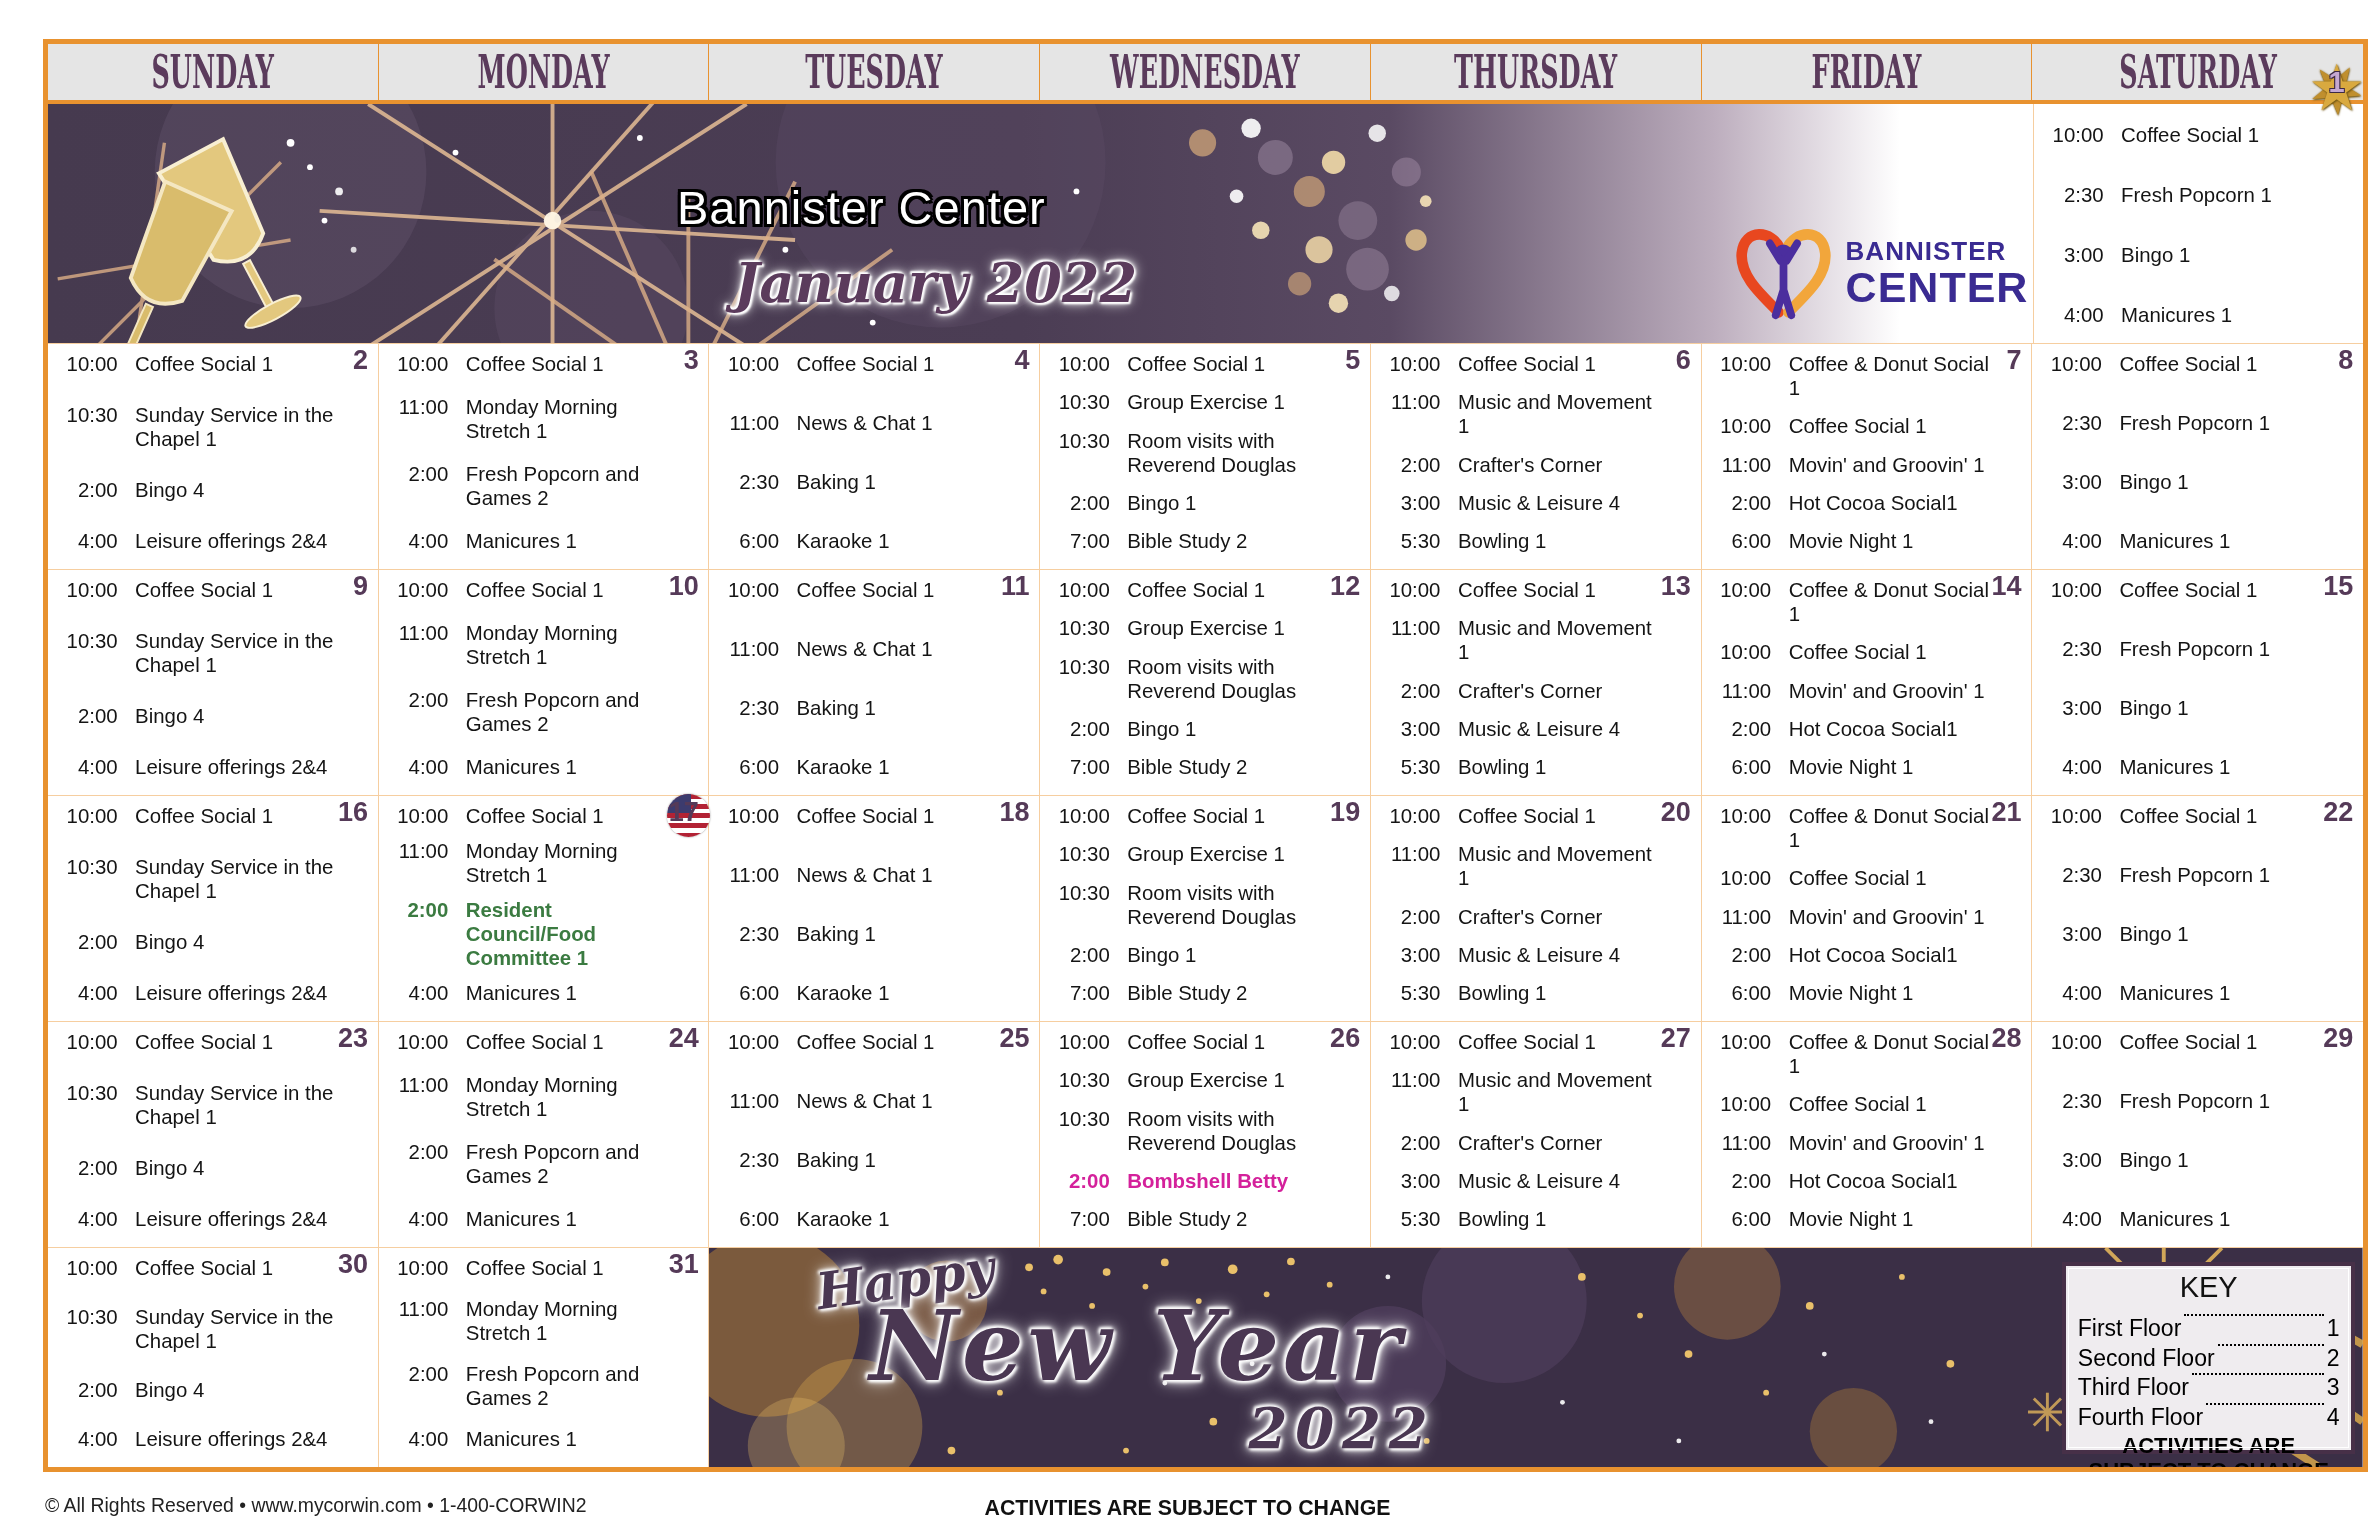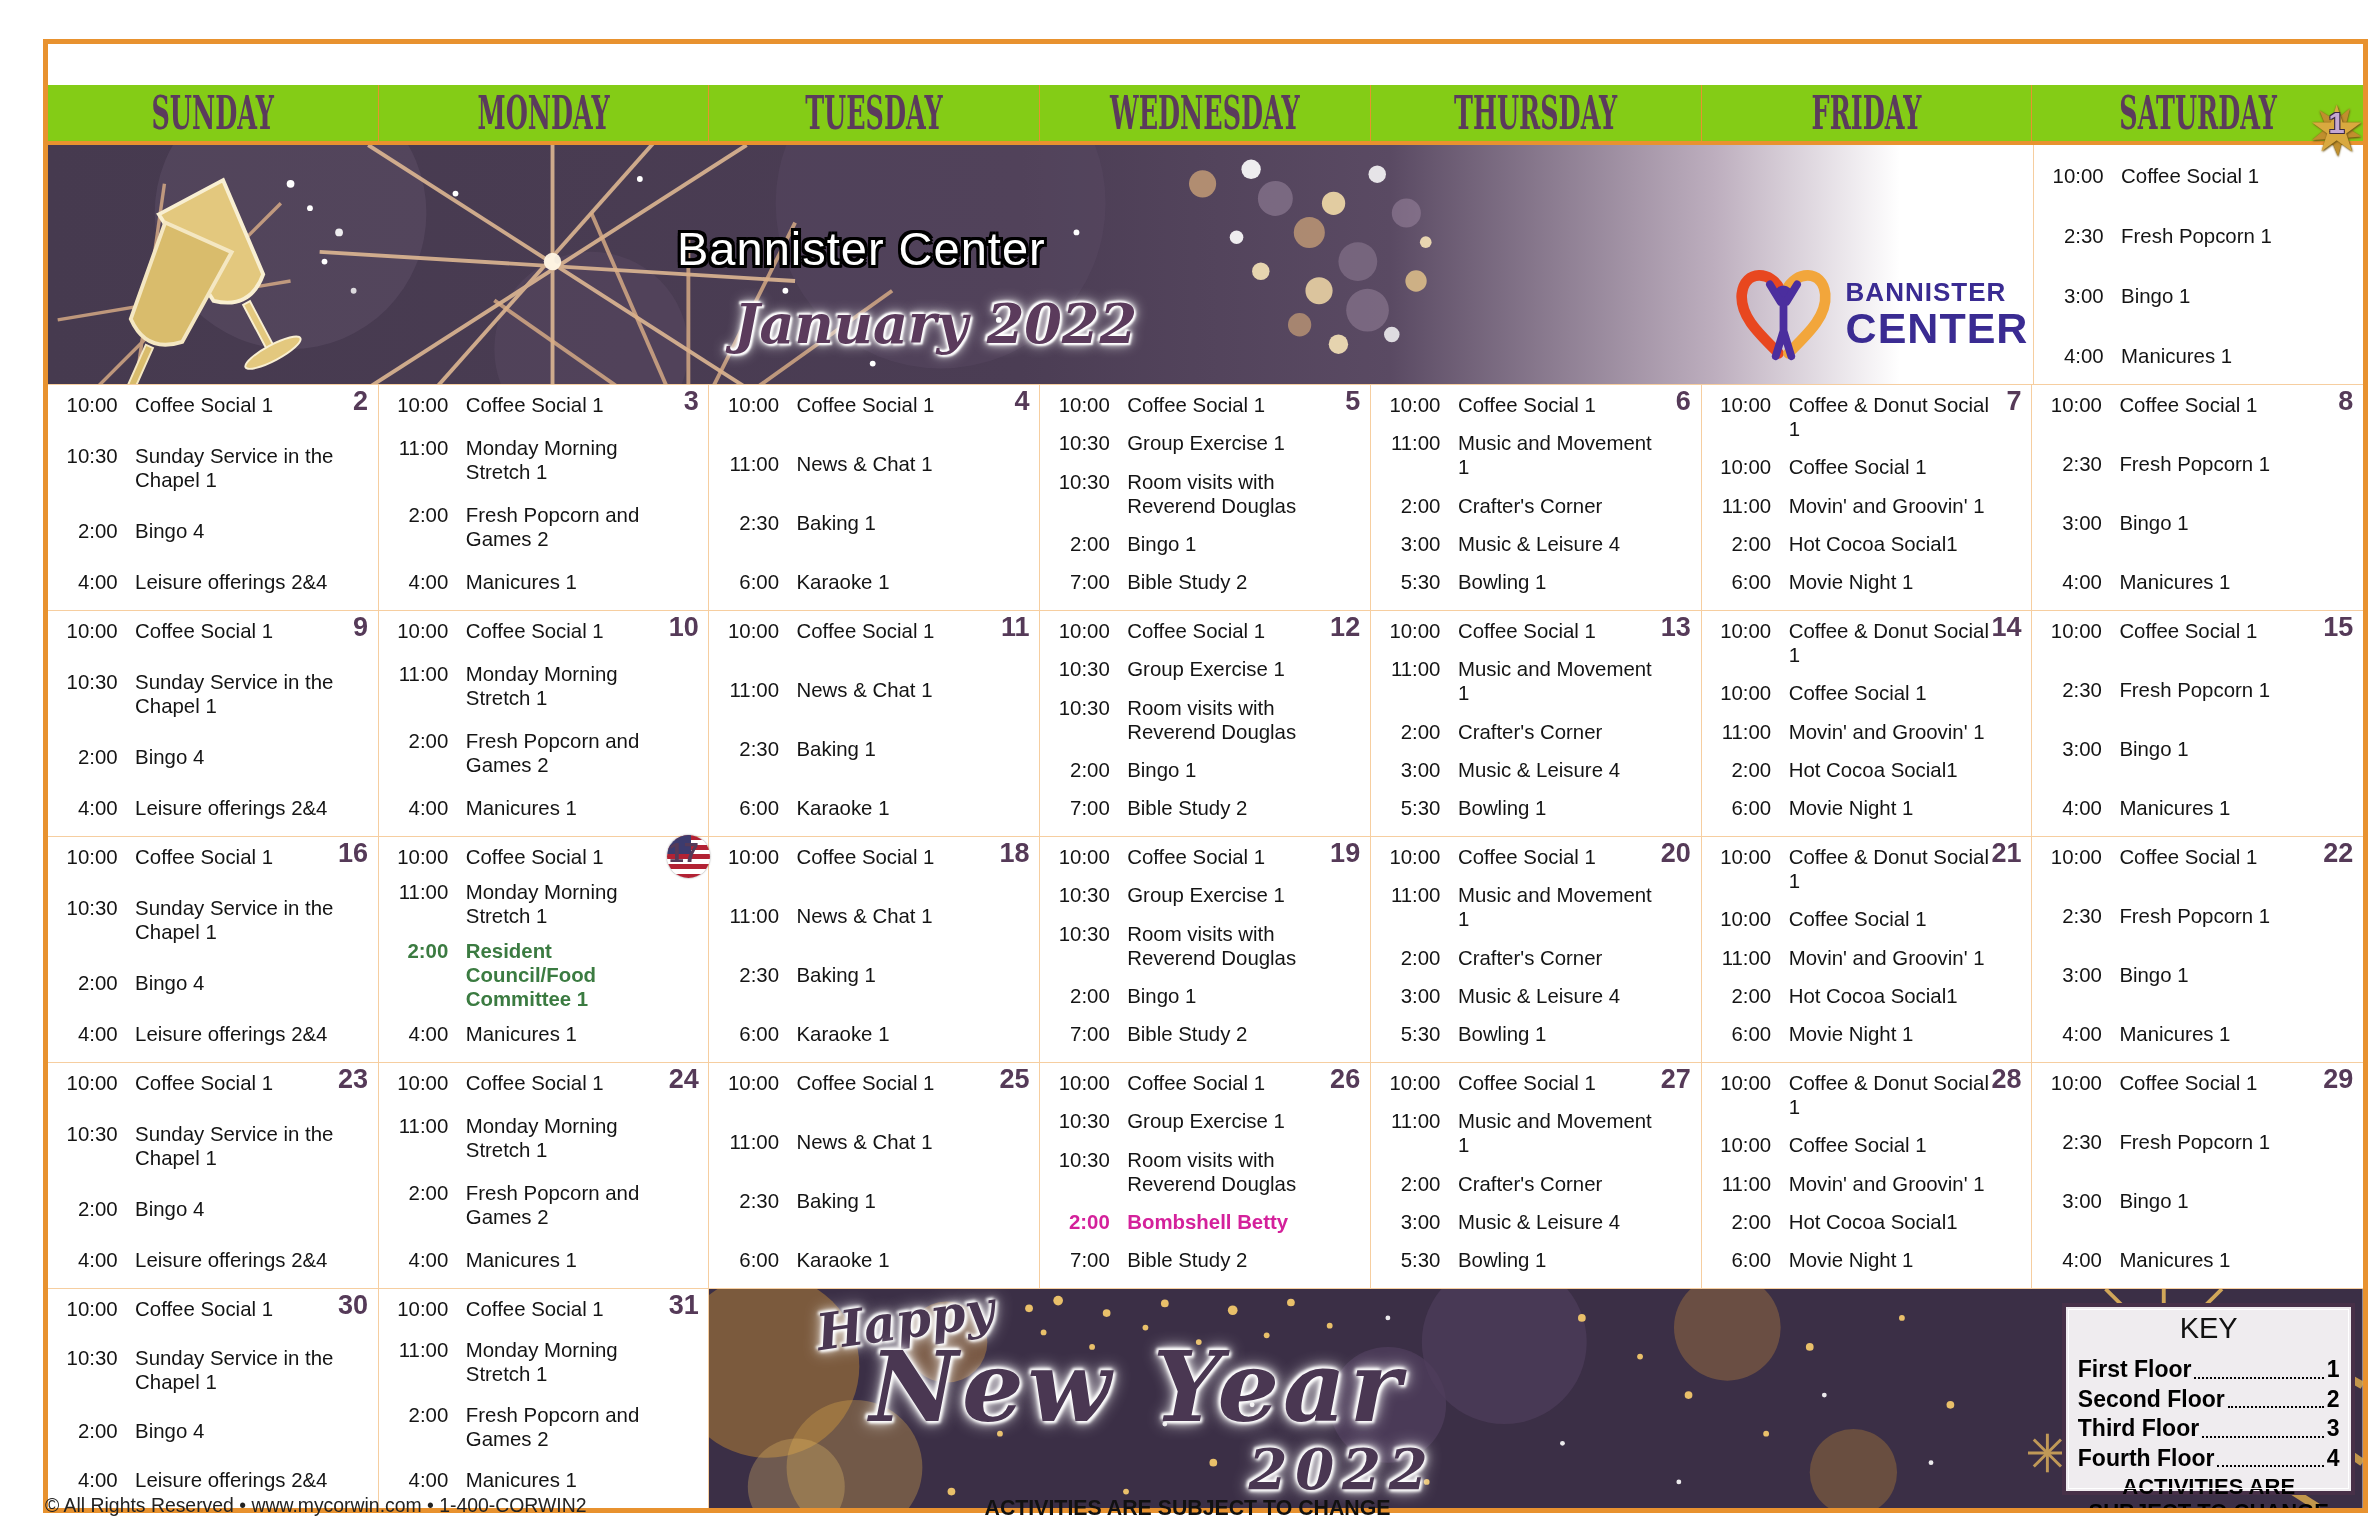--- a/index.html
+++ b/index.html
@@ -9,21 +9,21 @@
   }
 
   .calendar {
     position:absolute; left:43px; top:39px; width:2315px;
     border:5.8px solid #E8922F; background:#fff;
   }
 
   
   .header-row {
     display:grid; grid-template-columns:repeat(7,1fr);
-    height:56px; background:#84cc16; border-bottom:4.9px solid #E8922F;margin-top:41px;
+    height:56px; background:#e5e5e5; border-bottom:4.9px solid #E8922F;
   }
   .header-cell {
     display:flex; align-items:center; justify-content:center;
     border-right:1.9px solid #E8922F; overflow:hidden;
   }
   .header-cell:last-child { border-right:none; }
   .header-cell span {
     font-family:"DejaVu Serif", serif; font-weight:bold; font-size:41px;
     color:#5B3B5C; transform:scale(0.62,1.12); white-space:nowrap;
   }
@@ -106,21 +106,21 @@
   .nye-newyear { left:160px; top:41px; font-size:97px; letter-spacing:3.9px; }
   .nye-year    { left:539px; top:147px; font-size:56px; letter-spacing:7.8px; }
 
   
   .key-box {
     position:absolute; right:7.8px; top:13.6px; width:293px; height:192px;
     background:#EFECEF; border:4.9px solid #473048; outline:1.9px solid #fff; outline-offset:-7.8px;
     box-sizing:border-box; padding:5.8px 11.6px 0 11.6px; z-index:4;
   }
   .key-title { text-align:center; font-size:29px; color:#111; margin-bottom:10px; }
-  .key-item { display:flex; align-items:flex-end; font-weight:bold; font-size:23px; color:#000; line-height:1.28; }
+  .key-item { display:flex; align-items:flex-start; font-weight:normal; font-size:23px; color:#000; line-height:1.28; }
   .key-leader { flex:1; border-bottom:2.9px dotted #000; margin:0 2.9px 5.8px 2.9px; }
   .key-note { font-weight:bold; font-size:22px; text-align:center; color:#000; line-height:1.15; margin-top:1px; }
 
   
   .footer-left {
     position:absolute; left:45px; top:1494px; font-size:19.4px; color:#222;
   }
   .footer-center {
     position:absolute; left:0; top:1496px; width:100%; text-align:center;
     font-size:21.3px; font-weight:bold; color:#111;

